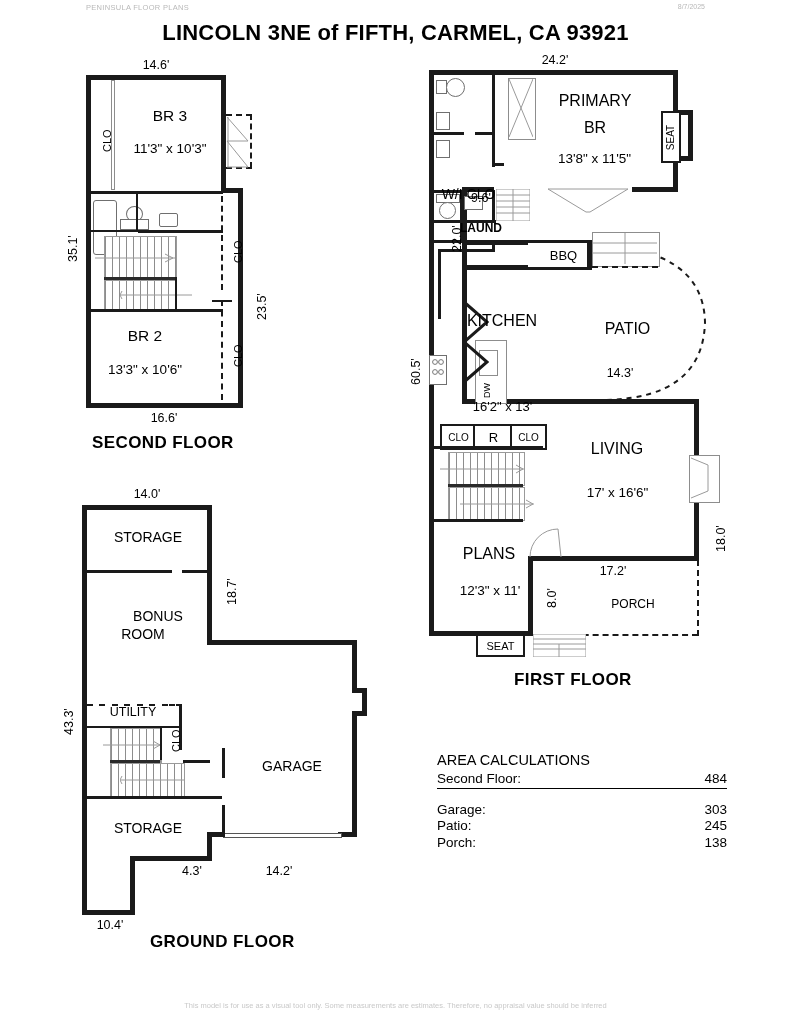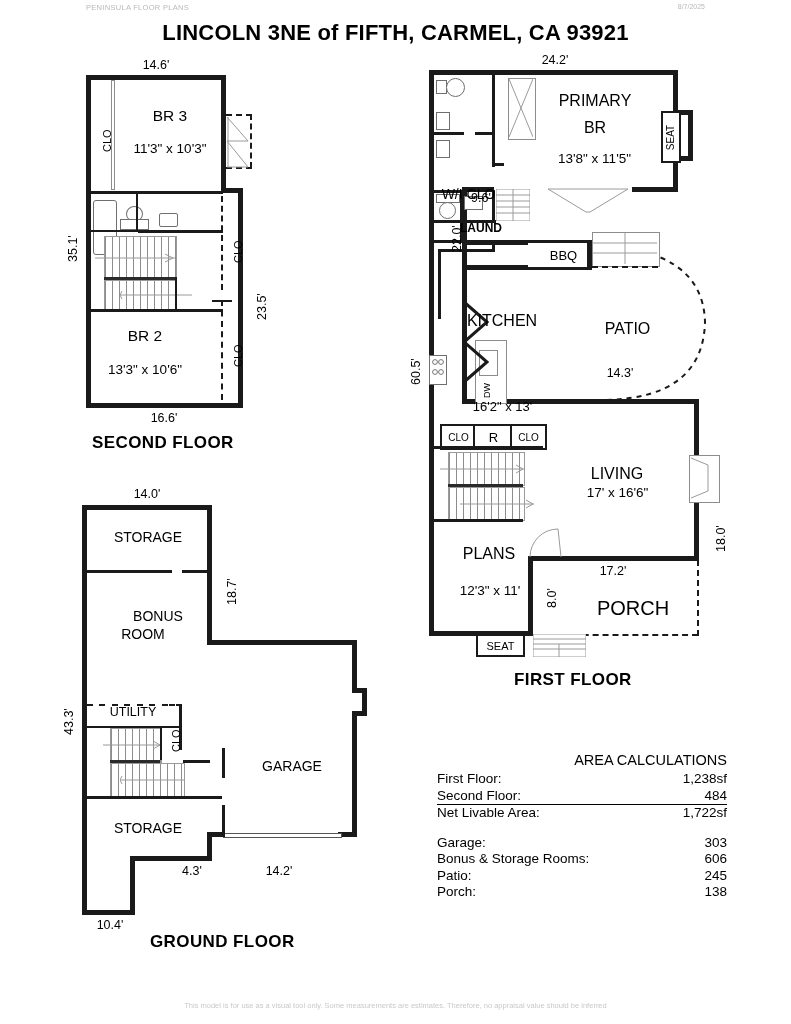--- a/index.html
+++ b/index.html
@@ -44,21 +44,21 @@
      border:1px solid #9a9a9a;}
   .landing{position:absolute;background:#2a2a2a;}
 
   
   .fx{position:absolute;border:1px solid #6f6f6f;background:#fff;}
   .fx.round{border-radius:50%;}
   .tub{position:absolute;border:1px solid #6f6f6f;border-radius:3px;background:#fff;}
 
   
   .area-wrap{position:absolute;left:437px;top:752px;width:290px;}
-  .area-title{text-align:right;font-size:14.5px;}
+  .area-title{text-align:left;font-size:14.5px;}
   .area-sub{text-align:center;font-size:13px;margin-top:-1px;}
   .area-tbl{width:100%;border-collapse:collapse;margin-top:3px;}
   .area-tbl td{font-size:13.5px;padding:0;line-height:16.5px;}
   .area-tbl td.v{text-align:right;}
   .area-tbl tr.ul td{border-bottom:1.6px solid #000;}
   .area-gap td{height:13px;line-height:13px;}
 </style>
 </head>
 <body>
 
@@ -351,67 +351,55 @@
     <div class="lbl ctr" style="left:130px;top:119px;width:130px;font-size:16px;">BR</div>
     <div class="lbl ctr" style="left:122px;top:151px;width:145px;font-size:13.5px;">13'8" x 11'5"</div>
 
     <div class="lbl ctr" style="left:31px;top:186px;width:75px;font-size:14px;">W/I CLO</div>
     <div class="lbl ctr" style="left:60px;top:221px;width:40px;font-size:12px;font-weight:bold;">LAUND</div>
 
     <div class="lbl ctr" style="left:42px;top:312px;width:120px;font-size:16px;">KITCHEN</div>
     <div class="lbl ctr" style="left:40px;top:399px;width:125px;font-size:13px;">16'2" x 13'</div>
 
     <div class="lbl ctr" style="left:175px;top:320px;width:105px;font-size:16px;">PATIO</div>
-    <div class="lbl ctr" style="left:162px;top:440px;width:110px;font-size:16px;margin-top:25px;">LIVING</div>
+    <div class="lbl ctr" style="left:162px;top:440px;width:110px;font-size:16px;">LIVING</div>
     <div class="lbl ctr" style="left:155px;top:485px;width:125px;font-size:13.5px;">17' x 16'6"</div>
 
     <div class="lbl ctr" style="left:34px;top:545px;width:110px;font-size:16px;">PLANS</div>
     <div class="lbl ctr" style="left:30px;top:583px;width:120px;font-size:13.5px;">12'3" x 11'</div>
 
-    <div class="lbl ctr" style="left:178px;top:597px;width:110px;font-size:20px;">PORCH</div>
+    <div class="lbl ctr" style="left:178px;top:597px;width:110px;font-size:12px;">PORCH</div>
 
     <div class="dim ctr" style="left:115px;top:53px;width:80px;">24.2'</div>
     <div class="dim v" style="left:9px;top:385px;">60.5'</div>
     <div class="dim" style="left:71px;top:191px;">9.6'</div>
     <div class="dim v" style="left:50px;top:252px;">22.0'</div>
     <div class="dim ctr" style="left:180px;top:366px;width:80px;">14.3'</div>
     <div class="dim v" style="left:314px;top:552px;">18.0'</div>
     <div class="dim ctr" style="left:173px;top:564px;width:80px;">17.2'</div>
     <div class="dim v" style="left:145px;top:608px;">8.0'</div>
 
     <div class="floorname" style="left:114px;top:670px;">FIRST FLOOR</div>
   </div>
 
   <div class="area-wrap">
     <div class="area-title">AREA CALCULATIONS</div>
     <table class="area-tbl">
       <tbody>
-        <tr>
-          <td>First  Floor:</td>
-          <td class="v">1,238sf</td>
-        </tr>
         <tr class="ul">
           <td>Second Floor:</td>
           <td class="v">484</td>
-        </tr>
-        <tr>
-          <td>Net Livable Area:</td>
-          <td class="v">1,722sf</td>
         </tr>
         <tr class="area-gap">
             <td></td>
             <td></td>
           </tr>
         <tr>
           <td>Garage:</td>
           <td class="v">303</td>
-        </tr>
-        <tr>
-          <td>Bonus &amp; Storage Rooms:</td>
-          <td class="v">606</td>
         </tr>
         <tr>
           <td>Patio:</td>
           <td class="v">245</td>
         </tr>
         <tr>
           <td>Porch:</td>
           <td class="v">138</td>
         </tr>
       </tbody>

